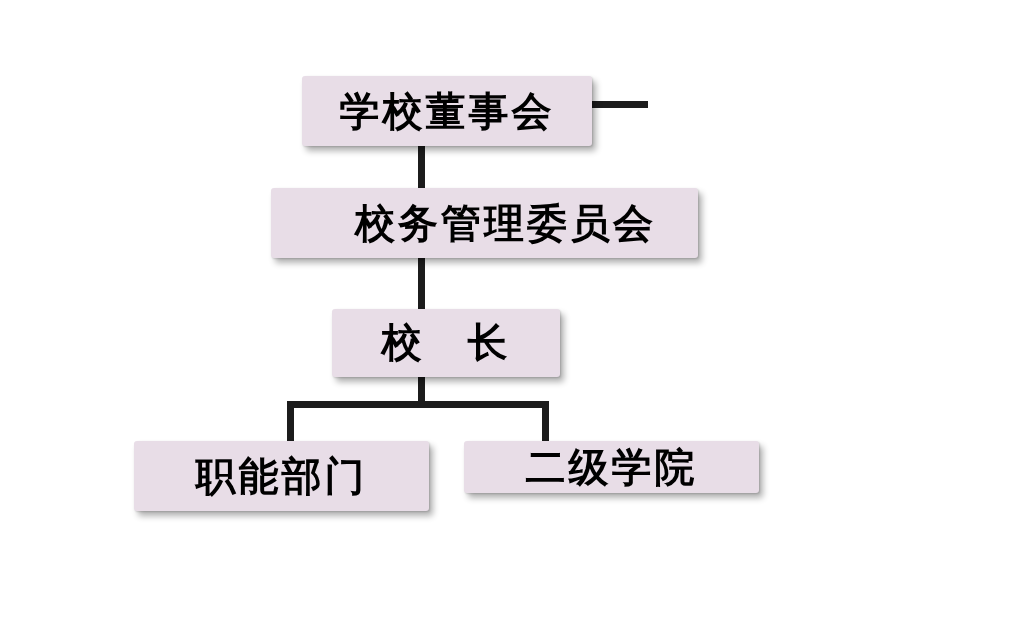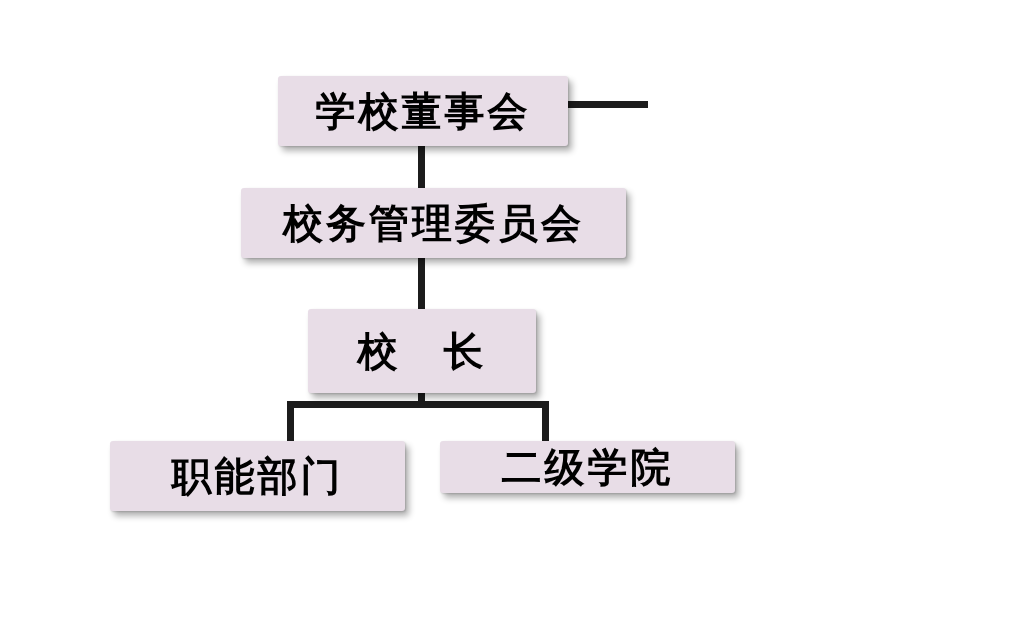--- a/index.html
+++ b/index.html
@@ -16,39 +16,40 @@
     overflow: hidden;
   }
   .node {
     position: absolute;
     background: var(--node-bg, #e8dde7);
     border-radius: 3px;
     box-shadow: 4px 5px 6px rgba(0,0,0,0.30), 1px 1px 2px rgba(0,0,0,0.15);
     display: flex;
     align-items: center;
     justify-content: center;
+    margin-left: 24px;
   }
   .node span {
     color: var(--text-color, #000000);
     font-weight: bold;
     font-size: 40px;
     letter-spacing: 3px;
     white-space: nowrap;
     line-height: 1;
   }
   .line {
     position: absolute;
     background: var(--line-color, #1c1c1c);
   }
 
   
   #node-school-board            { left: 278px; top:  76px; width: 290px; height: 70px; }
   #node-school-supervisory      { left: 646px; top:  74px; width: 290px; height: 66px; }
-  #node-affairs-committee       { left: 241px; top: 188px; width: 385px; height: 70px; }
-  #node-president               { left: 308px; top: 309px; width: 228px; height: 84px; }
+  #node-affairs-committee       { left: 247px; top: 188px; width: 385px; height: 70px; padding-left: 42px; }
+  #node-president               { left: 308px; top: 309px; width: 228px; height: 68px; font-family: Liberation Serif, serif; }
   #node-functional-departments  { left: 110px; top: 441px; width: 295px; height: 70px; text-align: right; }
   #node-secondary-colleges      { left: 440px; top: 441px; width: 295px; height: 52px; }
 
   
   #line-board-supervisory   { left: 566px; top: 101px; width:  82px; height: 7px; }
   #line-board-committee     { left: 418px; top: 142px; width:   7px; height: 50px; }
   #line-committee-president { left: 418px; top: 254px; width:   7px; height: 58px; }
   #line-president-junction  { left: 418px; top: 374px; width:   7px; height: 32px; }
   #line-junction-horizontal { left: 287px; top: 401px; width: 262px; height: 7px; }
   #line-junction-functional { left: 287px; top: 401px; width:   7px; height: 44px; }

